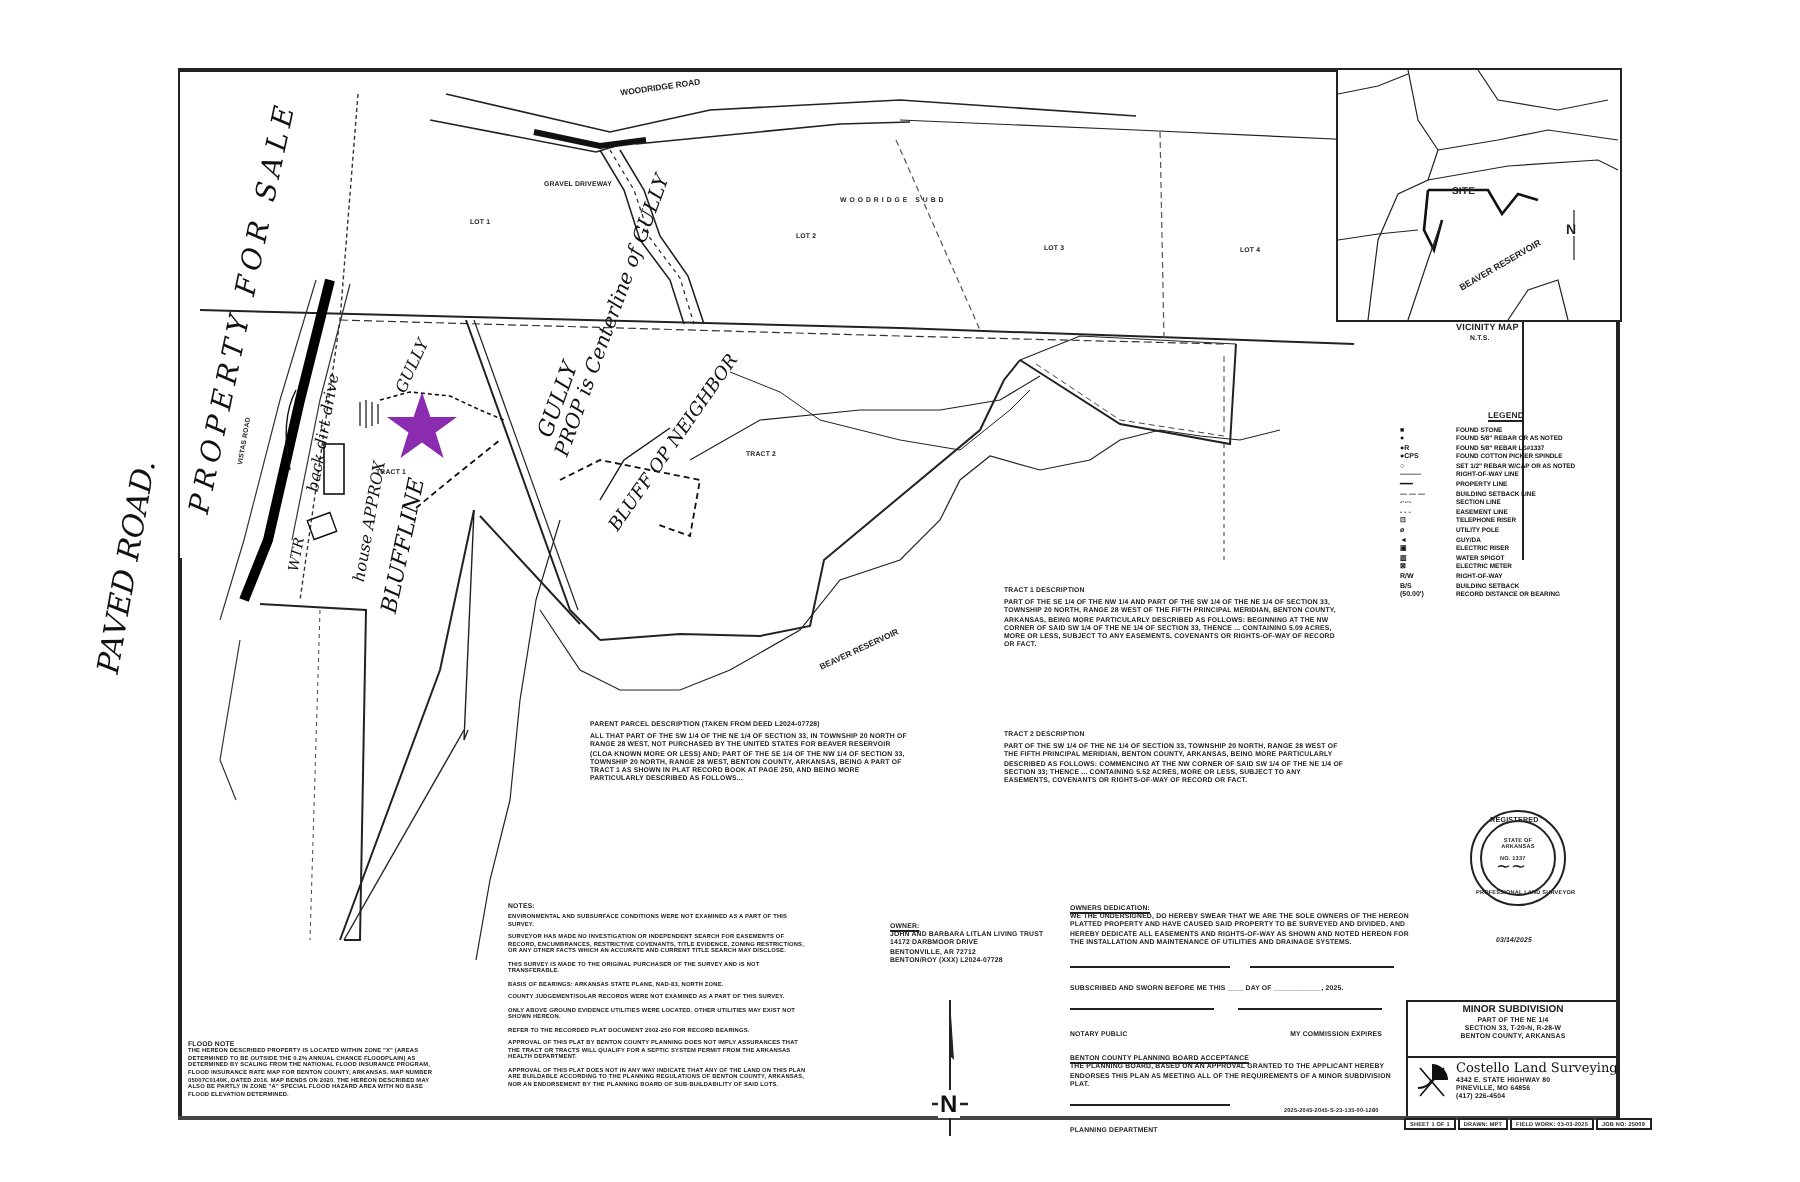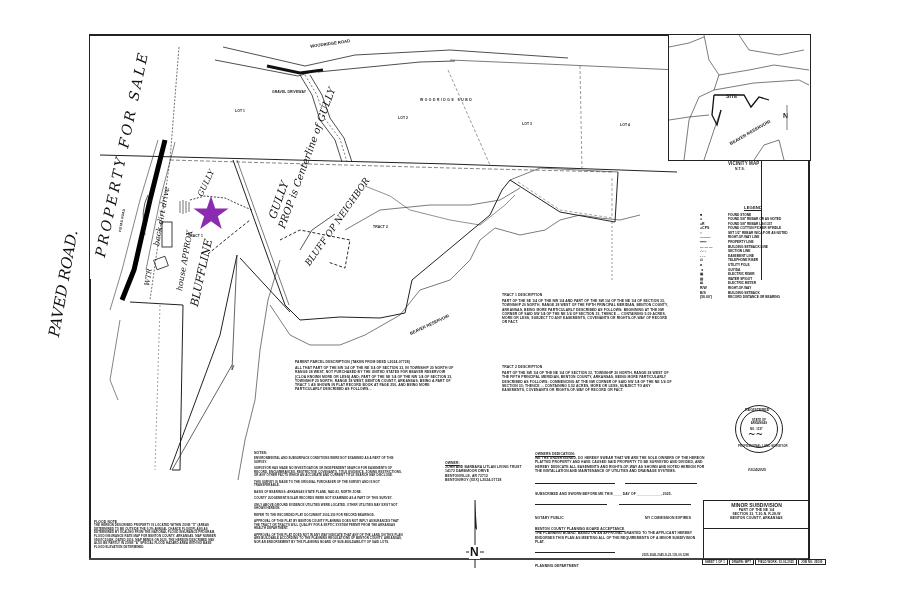--- a/index.html
+++ b/index.html
@@ -290,20 +290,31 @@
 </div>
 <div class="abs tiny" style="left:748px;top:468px;font-style:italic;">03/14/2025</div>
 
 <div class="abs" style="left:703px;top:500px;width:105px;height:58px;border-left:1.5px solid #222;">
   <div style="border-top:1.5px solid #222;border-bottom:1.5px solid #222;padding:2px 0;text-align:center;height:23px;">
     <div class="small" style="font-size:5px;">MINOR SUBDIVISION</div>
     <div class="tiny">PART OF THE NE 1/4</div>
     <div class="tiny">SECTION 33, T-20-N, R-28-W</div>
     <div class="tiny">BENTON COUNTY, ARKANSAS</div>
   </div>
+  <div style="position:relative;height:22px;">
+    <svg class="abs" style="left:3px;top:1px" width="18" height="20" viewBox="0 0 18 20">
+      <path d="M9,2 A8,8 0 0 1 17,10 L9,10 Z" fill="#111"></path>
+      <path d="M9,10 A8,8 0 0 1 2,14" stroke="#111" stroke-width="1" fill="none"></path>
+      <path d="M3,18 L15,4 M3,4 L15,18" stroke="#111" stroke-width="0.8"></path>
+    </svg>
+    <div class="abs" style="left:24px;top:1px;font-family:'DejaVu Serif',serif;font-size:6.5px;white-space:nowrap;">Costello Land Surveying</div>
+    <div class="abs tiny" style="left:24px;top:9px;">4342 E. STATE HIGHWAY 80</div>
+    <div class="abs tiny" style="left:24px;top:13px;">PINEVILLE, MO 64856</div>
+    <div class="abs tiny" style="left:24px;top:17px;">(417) 226-4504</div>
+  </div>
 </div>
 
 <div class="abs tiny" style="left:642px;top:553px;font-size:2.8px;">2025-2045-2045-S-23-135-00-1280</div>
 <div class="abs" style="left:702px;top:559px;display:flex;gap:1px;">
   <div class="tiny tb-box" style="padding:0 2px;font-size:2.8px;">SHEET 1 OF 1</div>
   <div class="tiny tb-box" style="padding:0 2px;font-size:2.8px;">DRAWN: MPT</div>
   <div class="tiny tb-box" style="padding:0 2px;font-size:2.8px;">FIELD WORK: 03-03-2025</div>
   <div class="tiny tb-box" style="padding:0 2px;font-size:2.8px;">JOB NO: 25009</div>
 </div>
 

